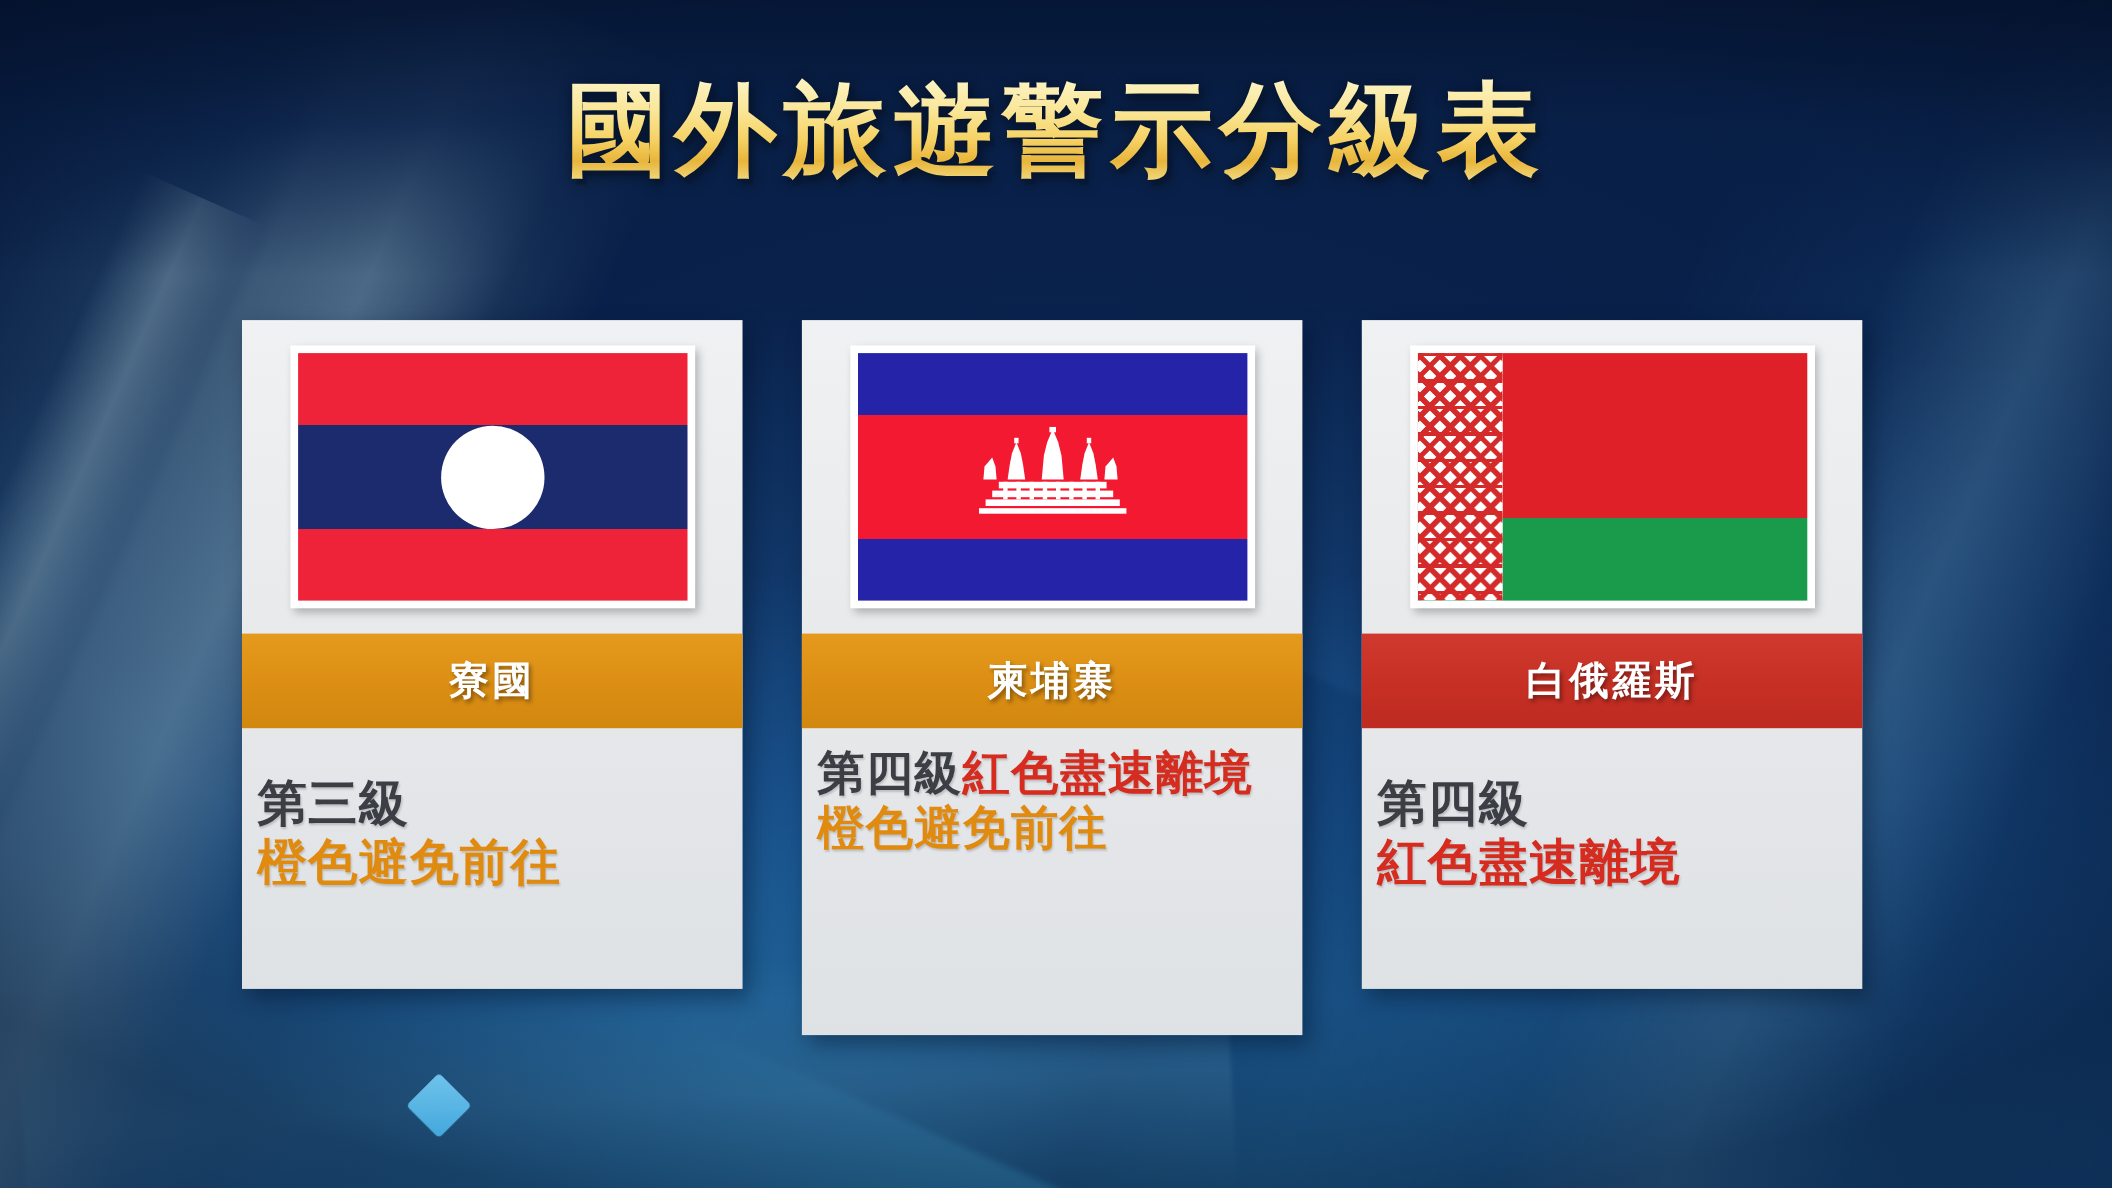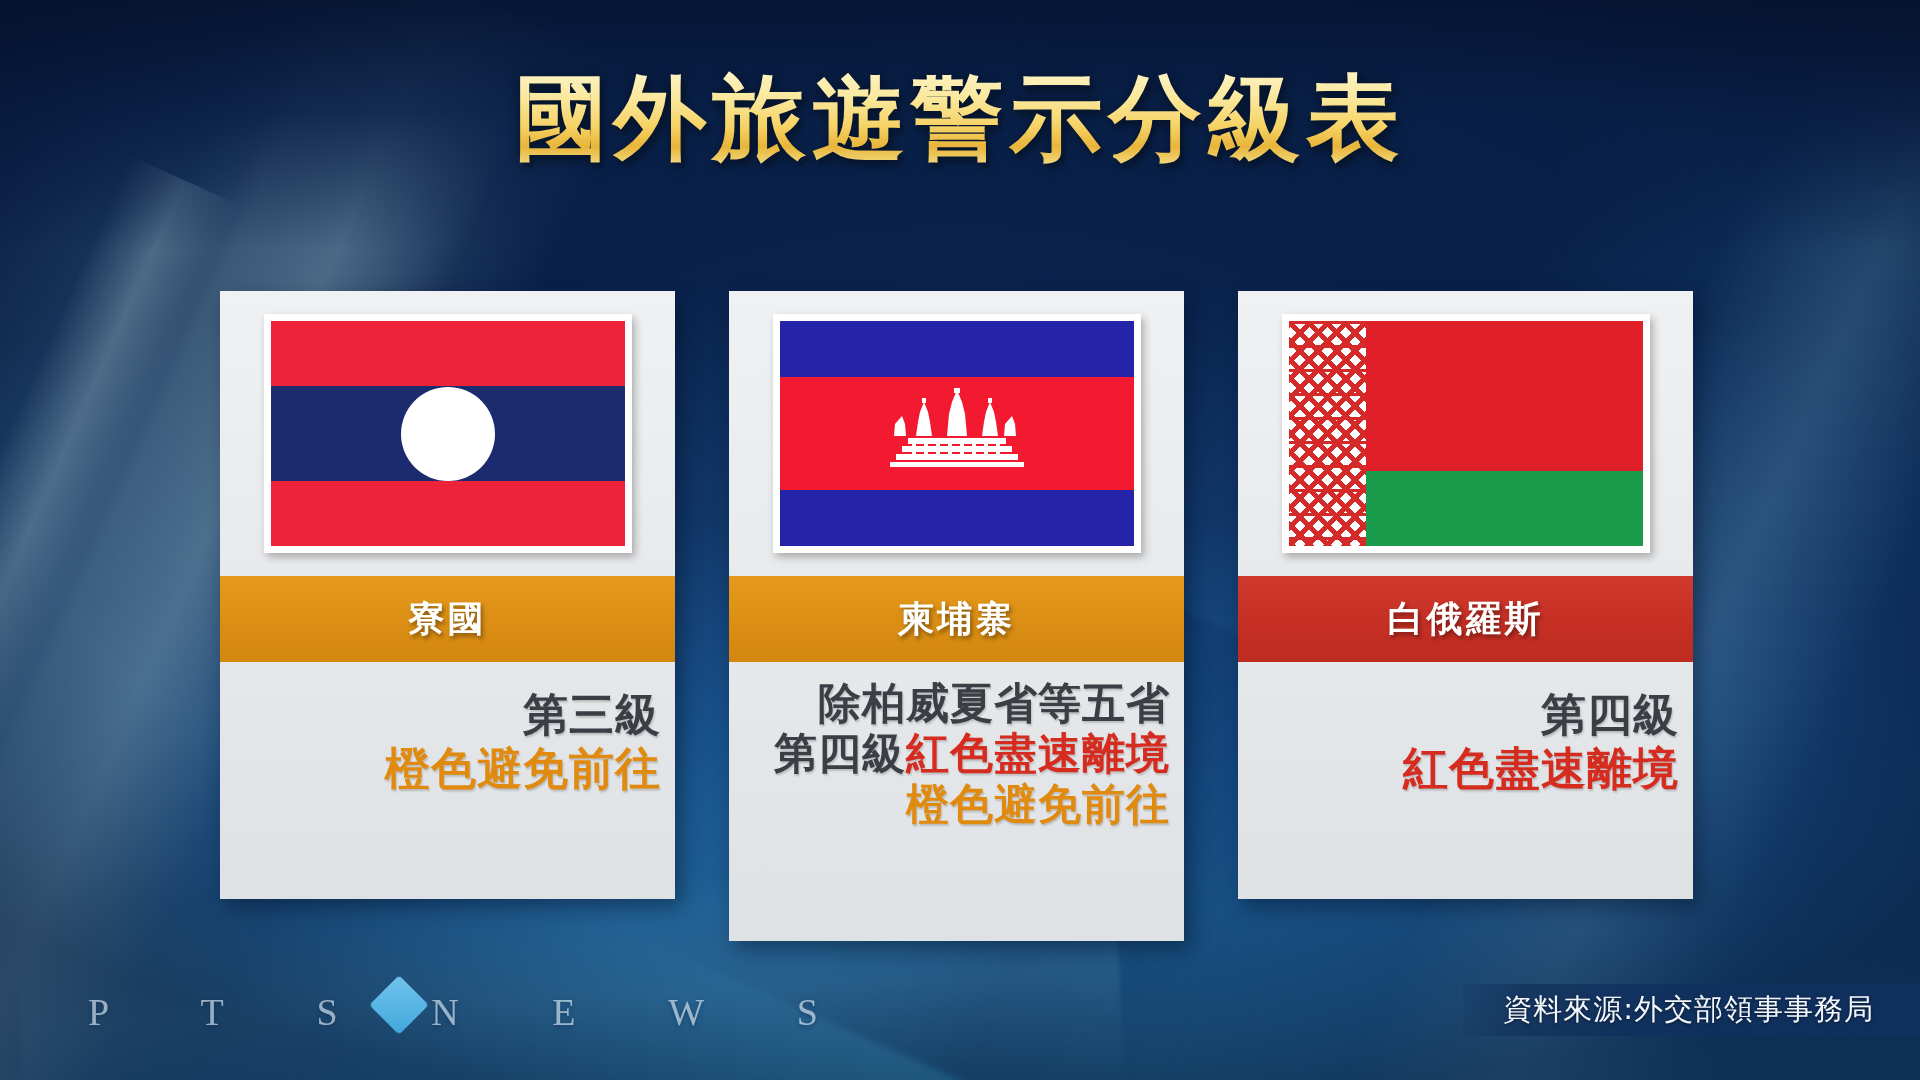--- a/index.html
+++ b/index.html
@@ -112,21 +112,21 @@
   }
   .band-orange{background:linear-gradient(180deg,#e59a1d 0%,#db8e13 55%,#d2870f 100%);}
   .band-red{background:linear-gradient(180deg,#cf392e 0%,#c62f24 55%,#bd2b21 100%);}
   .country-name{
     font-family:"DejaVu Sans","Liberation Sans",sans-serif;
     font-weight:bold;font-size:36px;color:#ffffff;letter-spacing:3px;
     text-shadow:2px 3px 4px rgba(0,0,0,.40);
   }
 
   .desc{
-    padding:26px 14px 0;text-align:right;
+    padding:41px 14px 0;text-align:left;
     font-family:"DejaVu Sans","Liberation Sans",sans-serif;
     font-weight:bold;font-size:45px;line-height:1.20;letter-spacing:1px;
   }
   .desc .ln{display:block;white-space:nowrap;}
   .t-dark{color:#3b3f45;text-shadow:1px 2px 2px rgba(0,0,0,.18);}
   .t-orange{color:#e08b10;text-shadow:1px 2px 2px rgba(0,0,0,.18);}
   .t-red{color:#d62b1f;text-shadow:1px 2px 2px rgba(0,0,0,.18);}
   .desc.c2-desc{padding-top:16px;font-size:43px;line-height:1.17;}
 
   
@@ -221,21 +221,20 @@
                 <rect x="114" y="50" width="4" height="16"></rect>
               </g>
             </svg>
           </div>
         </div>
       </div>
       <div class="country-band band-orange">
         <span class="country-name">柬埔寨</span>
       </div>
       <div class="desc c2-desc">
-        <span class="ln t-dark">除柏威夏省等五省</span>
         <span class="ln"><span class="t-dark">第四級</span><span class="t-red">紅色盡速離境</span></span>
         <span class="ln t-orange">橙色避免前往</span>
       </div>
     </div>
 
     <div class="card c3">
       <div class="flag-area">
         <div class="flag-frame">
           <div class="flag fl-bela">
             <div class="orn">
@@ -250,20 +249,14 @@
       <div class="desc">
         <span class="ln t-dark">第四級</span>
         <span class="ln t-red">紅色盡速離境</span>
       </div>
     </div>
 
   </div>
 
   <div class="diamond"></div>
 
-  <div class="footer">
-    <div class="wm">P T S  N E W S</div>
-    <div class="src-bar">
-      <span class="src-text">資料來源:外交部領事事務局</span>
-    </div>
-  </div>
 
 </div>
 
 </body></html>

